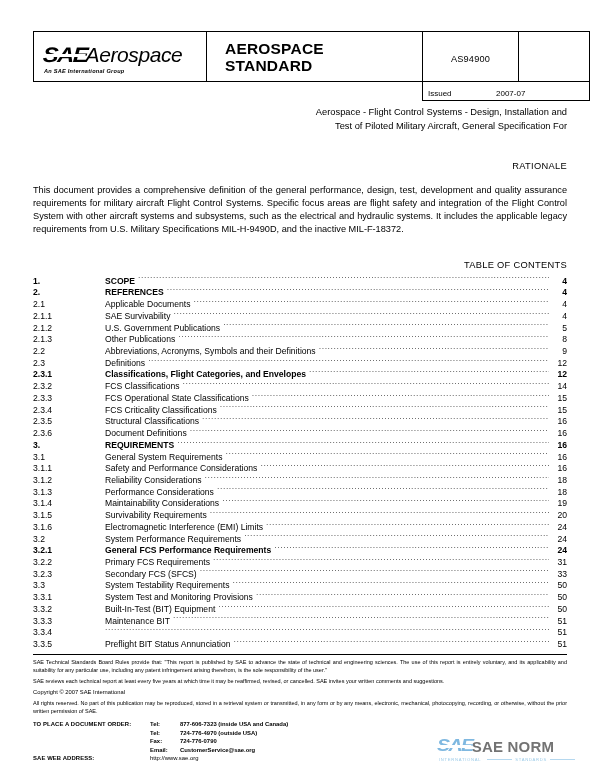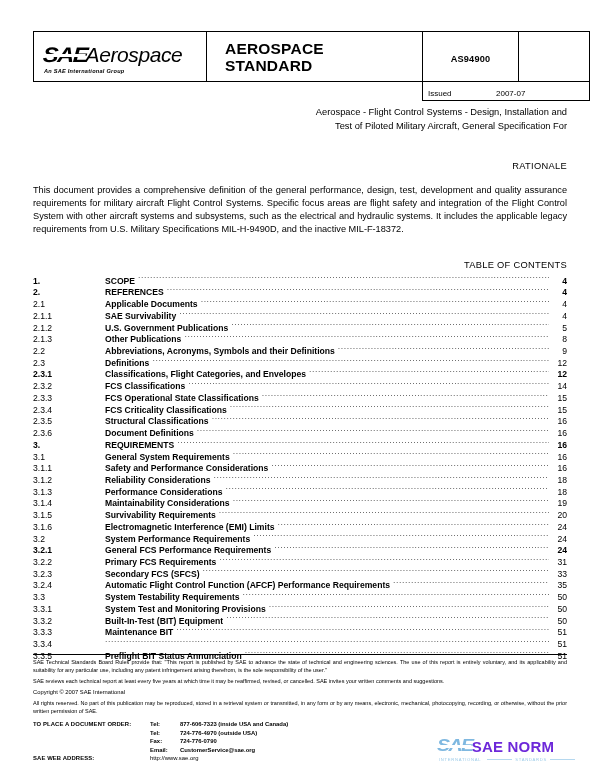--- a/index.html
+++ b/index.html
@@ -112,21 +112,21 @@
 
   .doctype-line {
     font-size: 15.5px;
     font-weight: bold;
     line-height: 17px;
     letter-spacing: 0.2px;
   }
 
   .docnum-text {
     font-size: 9.2px;
-    font-weight: bold;
+    font-weight: normal;
     letter-spacing: 0.2px;
   }
   .issued-label {
     font-size: 8px;
     display: inline-block;
     width: 68px;
   }
   .issued-value {
     font-size: 8px;
   }
@@ -180,21 +180,20 @@
     height: 11.73px;
     white-space: nowrap;
   }
   .toc-num {
     width: 72px;
     flex: 0 0 72px;
   }
   .toc-title {
     flex: 0 0 auto;
     padding-right: 3px;
-    font-weight: bold;
   }
   .toc-dots {
     flex: 1 1 auto;
     overflow: hidden;
     position: relative;
     height: 11.73px;
   }
   .toc-dots::after {
     content: "................................................................................................................................................................................................";
     position: absolute;
@@ -294,21 +293,21 @@
     content: "";
     position: absolute;
     left: 0; right: 1px;
     top: 47%;
     height: 2.2px;
     background: #fff;
   }
   .norm-text {
     font-weight: bold;
     font-size: 15px;
-    color: #6d28d9;
+    color: #737373;
     letter-spacing: 0.2px;
   }
   .norm-sub {
     display: flex;
     justify-content: space-between;
     margin-top: 1px;
     padding-left: 2px;
     width: 136px;
   }
   .norm-sub span {
@@ -524,26 +523,20 @@
         <span class="toc-dots"></span>
         <span class="toc-page">31</span>
       </div>
       <div class="toc-row">
         <span class="toc-num">3.2.3</span>
         <span class="toc-title">Secondary FCS (SFCS)</span>
         <span class="toc-dots"></span>
         <span class="toc-page">33</span>
       </div>
       <div class="toc-row">
-        <span class="toc-num">3.2.4</span>
-        <span class="toc-title">Automatic Flight Control Function (AFCF) Performance Requirements</span>
-        <span class="toc-dots"></span>
-        <span class="toc-page">35</span>
-      </div>
-      <div class="toc-row">
         <span class="toc-num">3.3</span>
         <span class="toc-title">System Testability Requirements</span>
         <span class="toc-dots"></span>
         <span class="toc-page">50</span>
       </div>
       <div class="toc-row">
         <span class="toc-num">3.3.1</span>
         <span class="toc-title">System Test and Monitoring Provisions</span>
         <span class="toc-dots"></span>
         <span class="toc-page">50</span>

